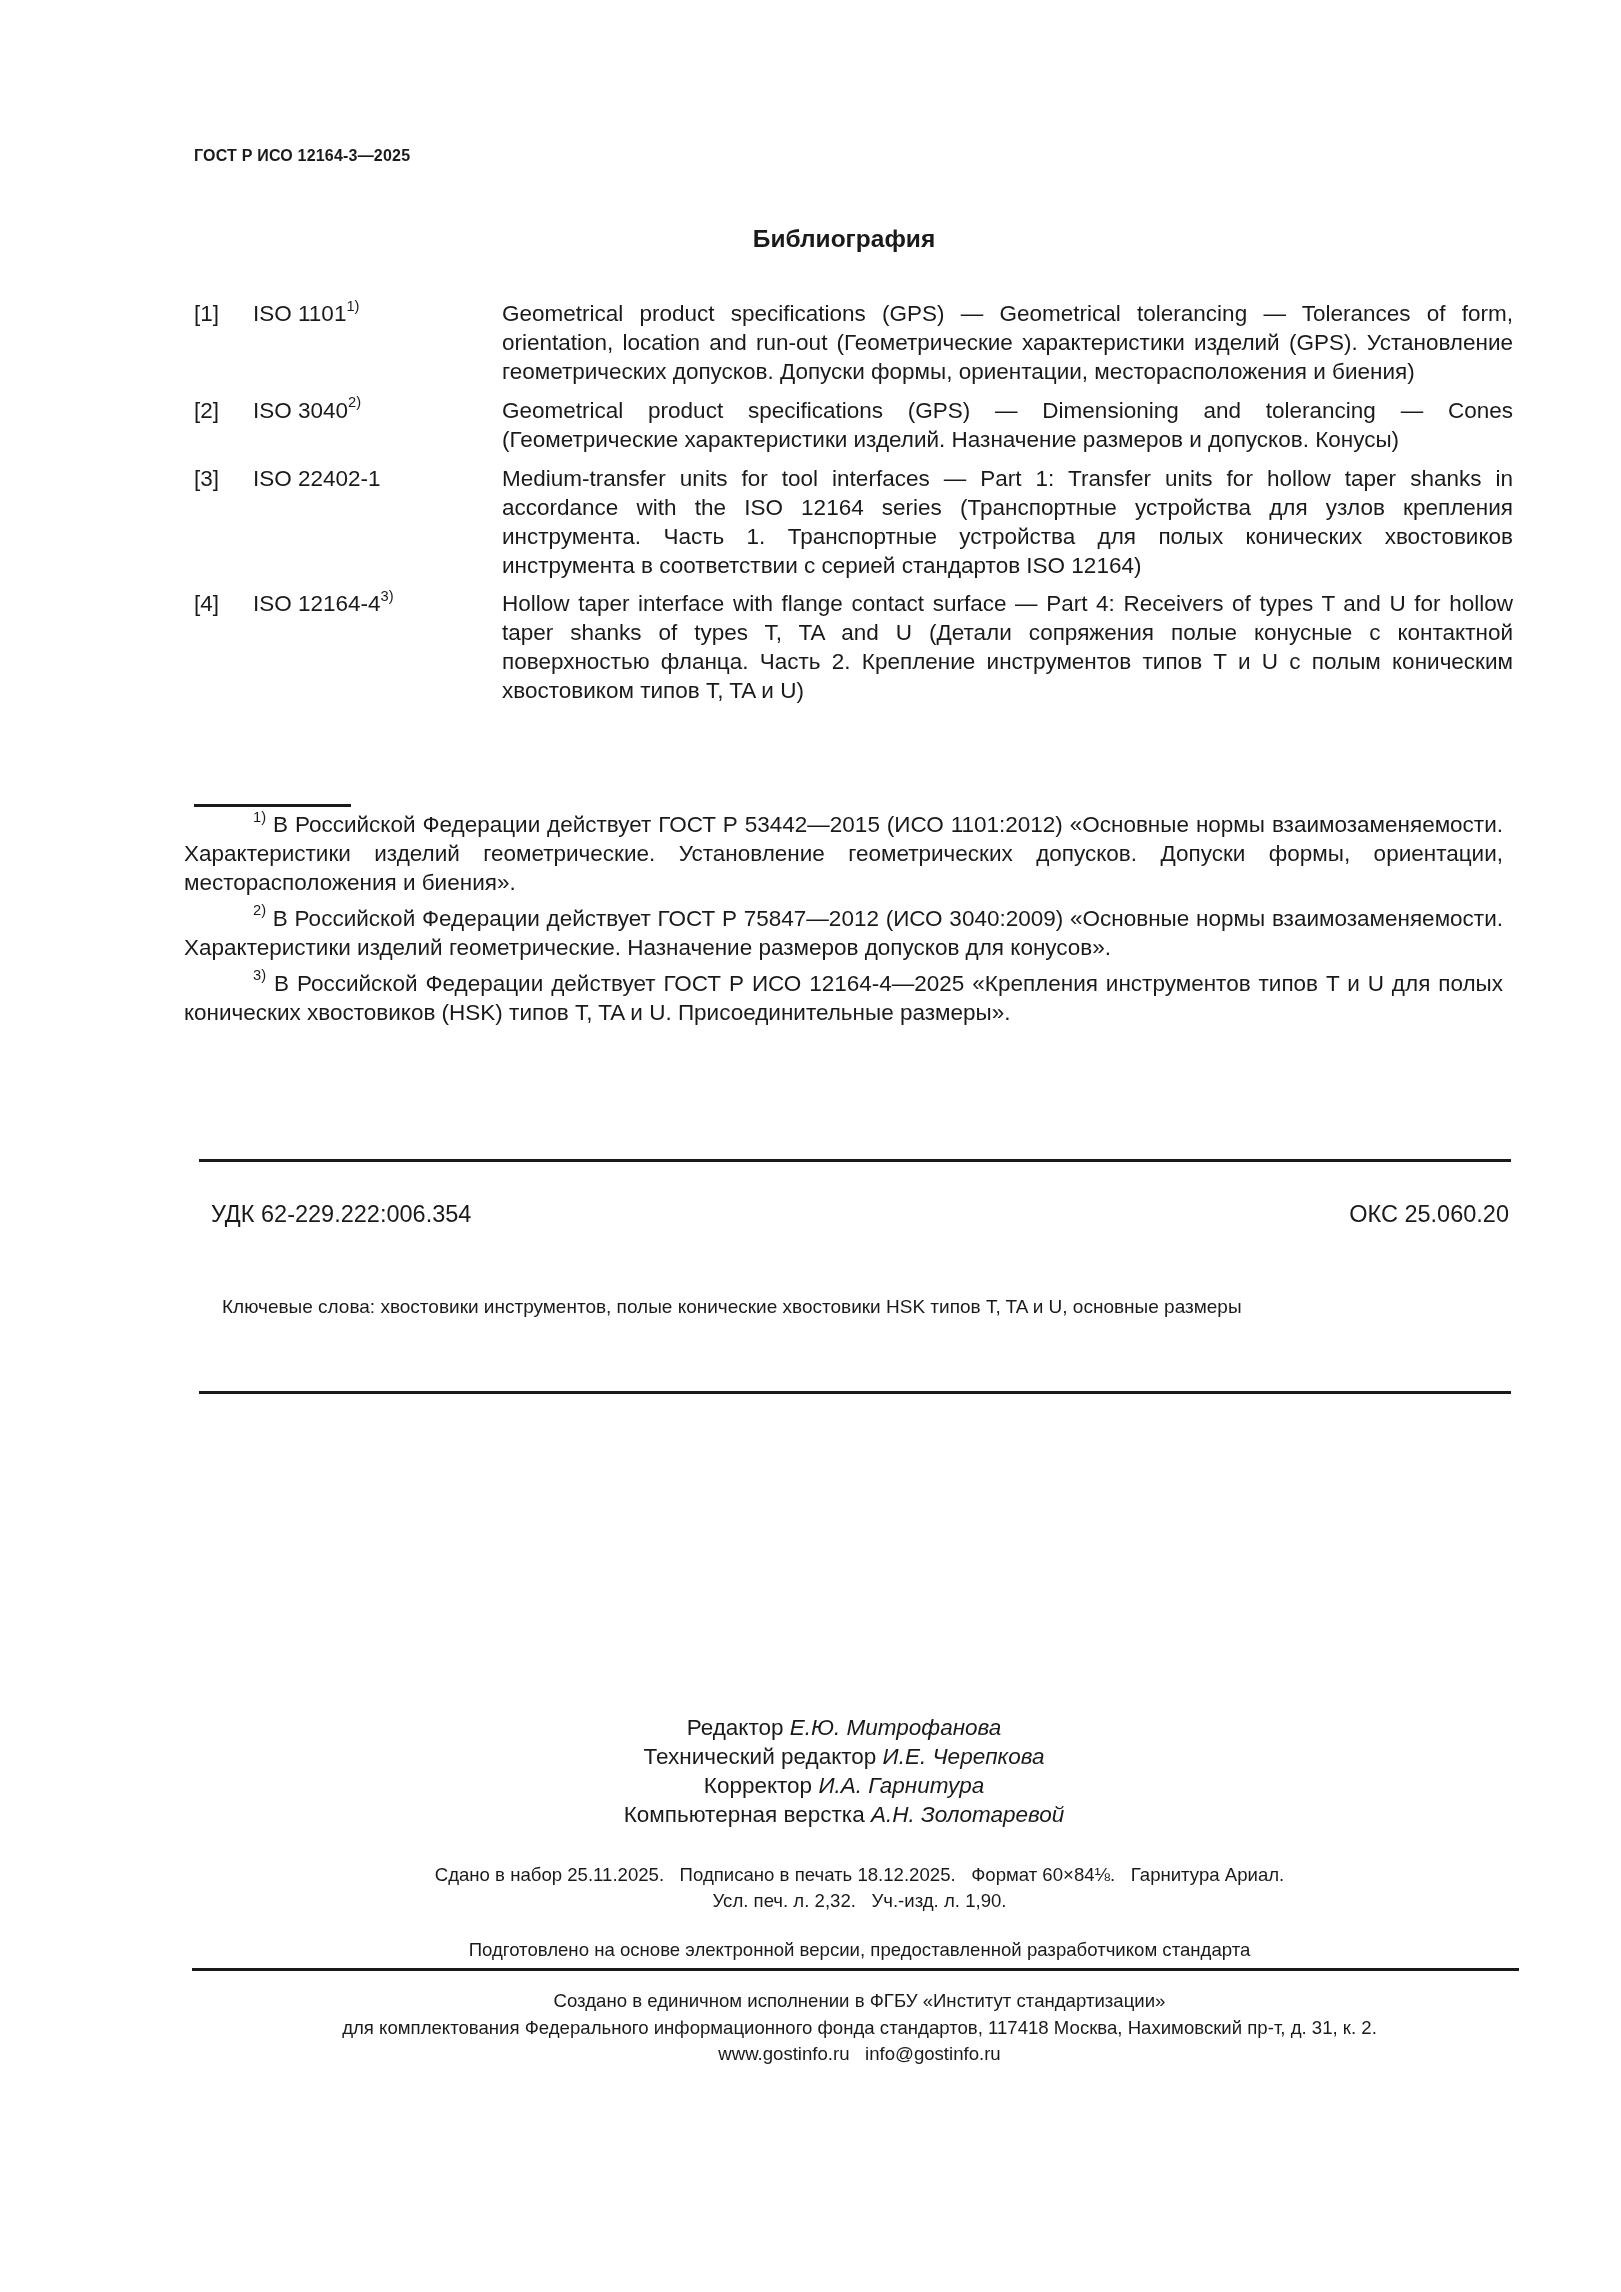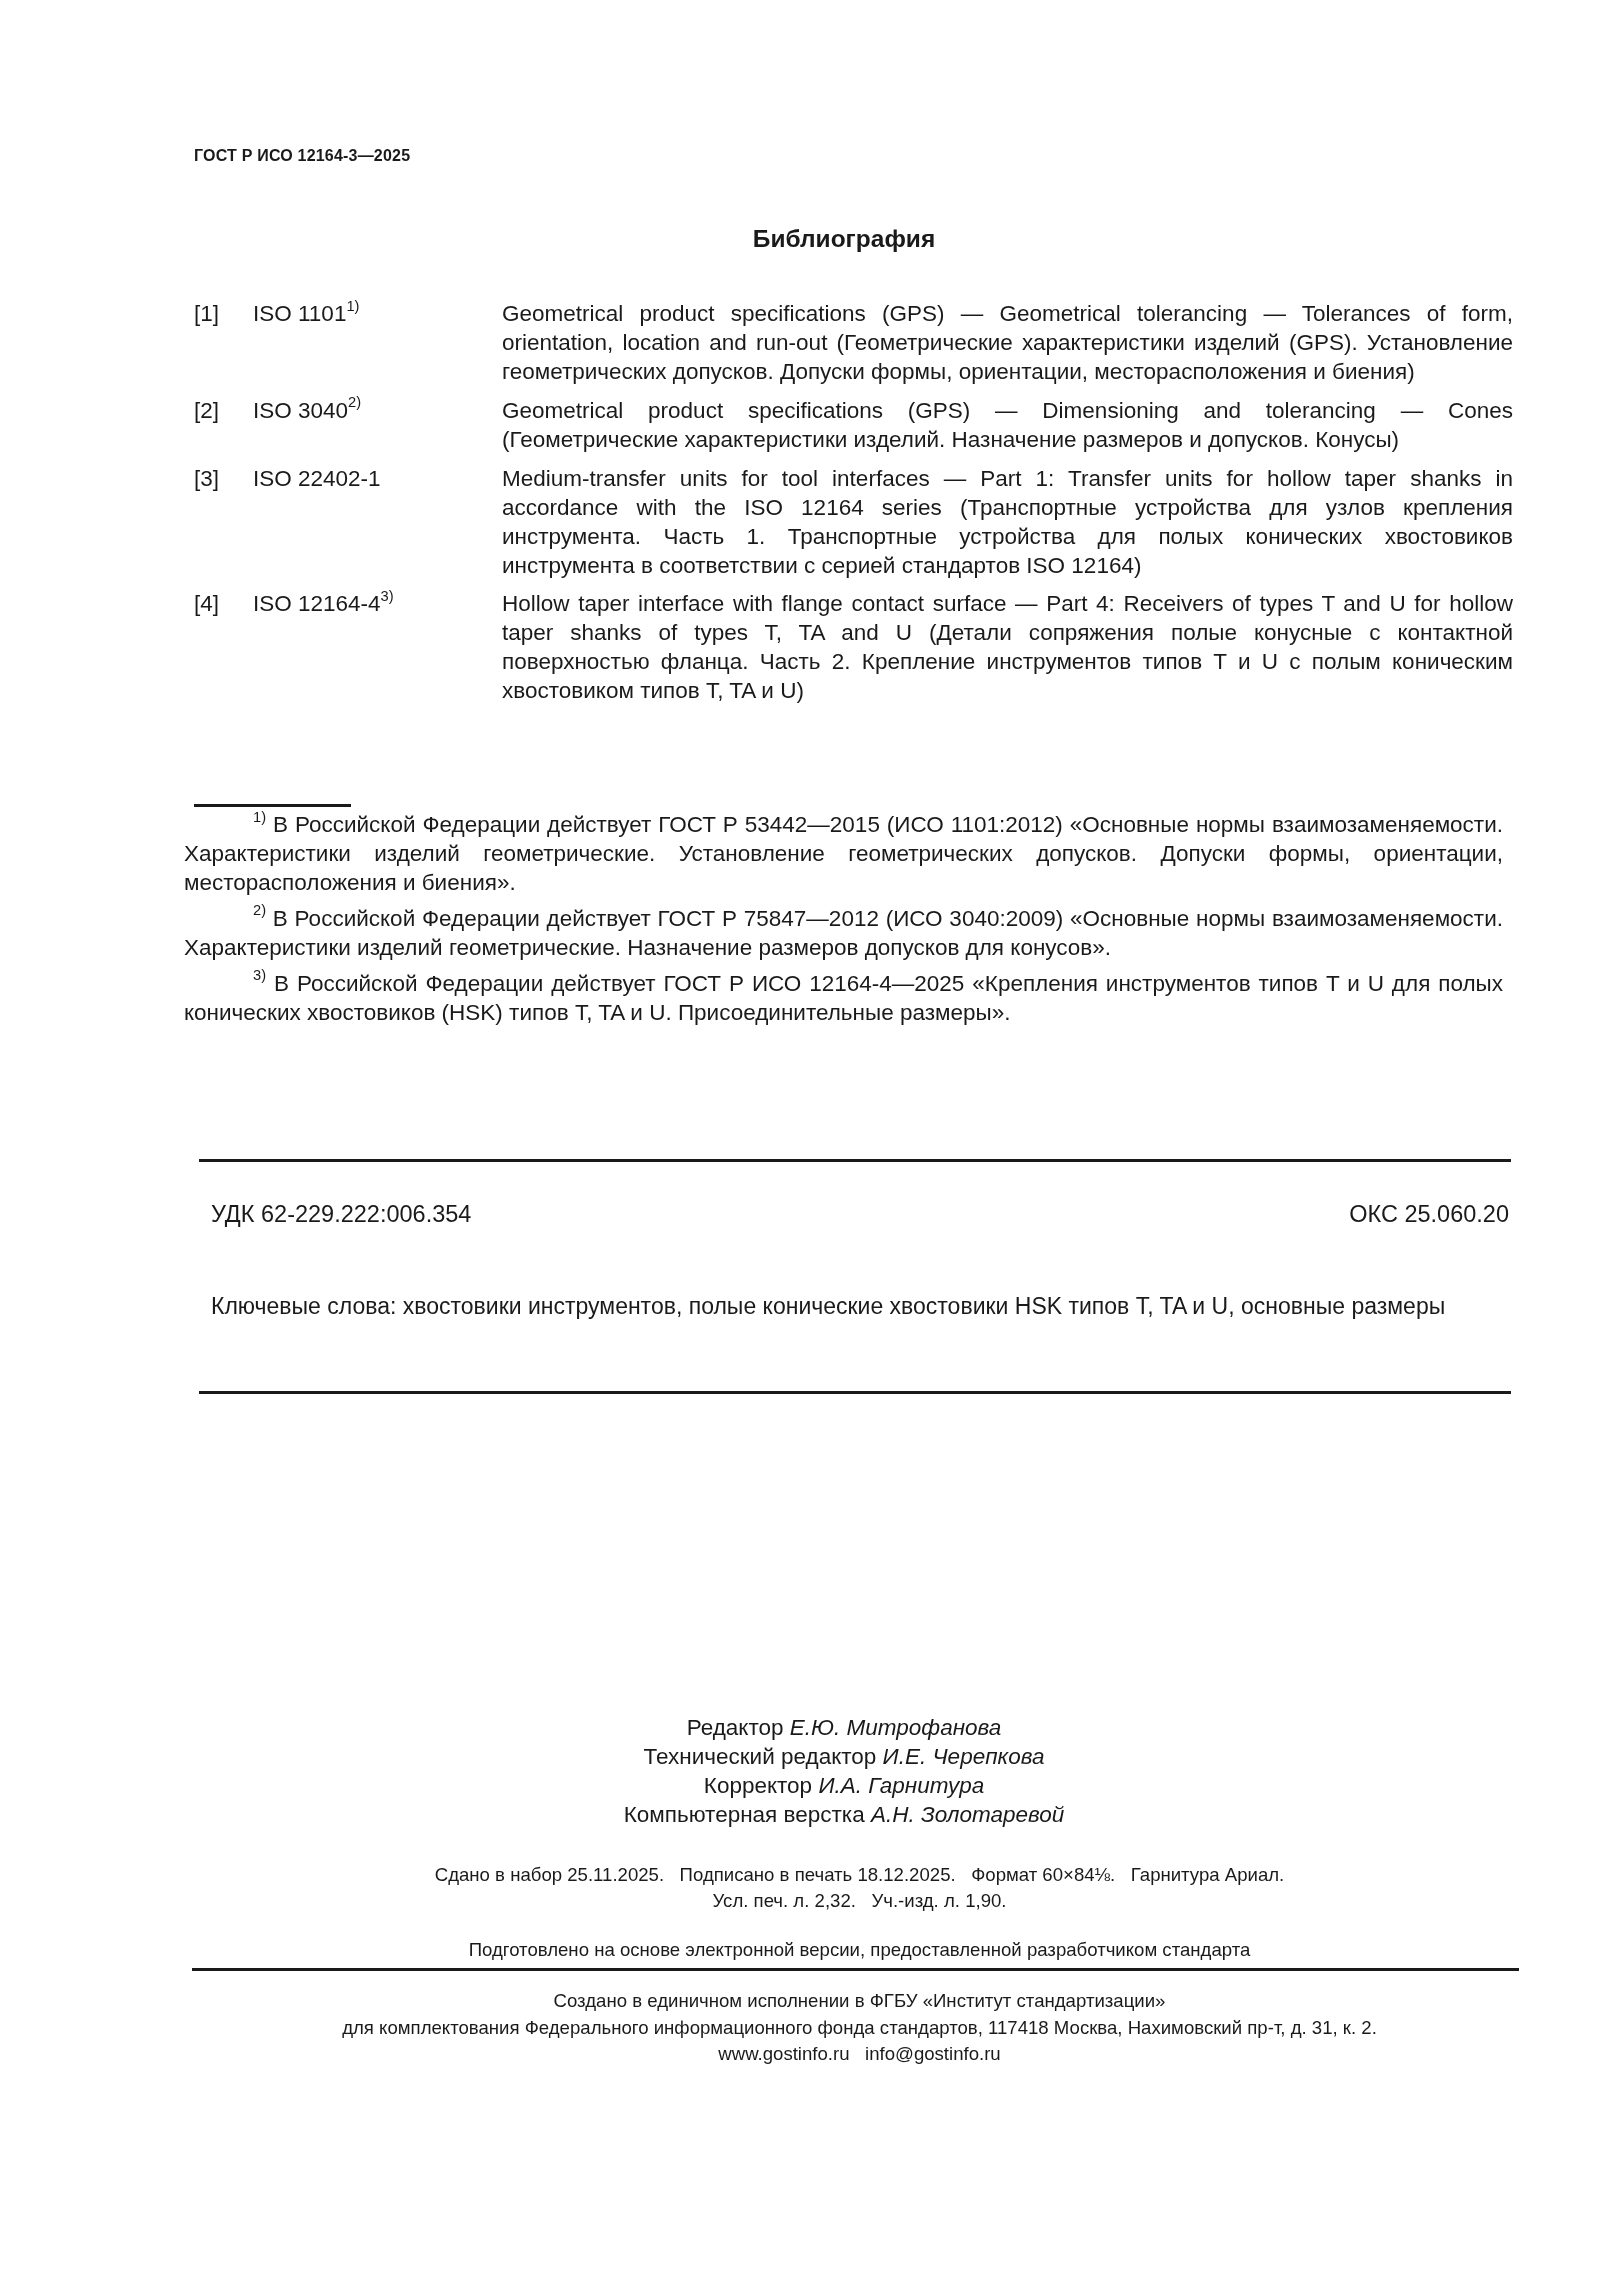--- a/index.html
+++ b/index.html
@@ -13,21 +13,21 @@
     .bib-num { width: 59px; flex: none; }
     .bib-code { width: 211px; flex: none; }
     .bib-code sup, .fn sup { font-size: 14.7px; line-height: 0; position: relative; top: -2px; }
     .bib-text { flex: 1; text-align: justify; hyphens: none; margin-left: 38px; }
     .fn-rule { left: 194px; top: 804px; width: 157px; height: 2.9px; background: #1a1a1a; }
     .footnotes { left: 184px; top: 810px; width: 1319px; }
     .fn { font-size: 22.5px; line-height: 29px; text-indent: 69px; text-align: justify; margin-bottom: 6.9px; }
     .rule { left: 199px; width: 1312px; height: 2.9px; background: #1a1a1a; }
     .udk { left: 211px; top: 1201px; font-size: 23.5px; }
     .oks { right: 112px; top: 1201px; font-size: 23.5px; text-align: center; margin-left: 22px; }
-    .keywords { left: 211px; top: 1292px; width: 1290px; font-size: 23px; line-height: 29px; text-align: justify; }
+    .keywords { left: 222px; top: 1292px; width: 1290px; font-size: 19px; line-height: 29px; text-align: justify; }
     .credits { left: 0; width: 1688px; top: 1713px; text-align: center; font-size: 22.5px; line-height: 29px; }
     .credits .name { font-style: italic; }
     .print-info { left: 0; width: 1719px; top: 1862px; text-align: center; font-size: 18.6px; line-height: 25.5px; }
     .prepared { left: 0; width: 1719px; top: 1939px; text-align: center; font-size: 18.6px; }
     .bottom-rule { left: 192px; width: 1327px; top: 1968px; height: 2.9px; background: #1a1a1a; }
     .publisher { left: 0; width: 1719px; top: 1988px; text-align: center; font-size: 18.6px; line-height: 26.5px; }
   </style>
 </head>
 <body>
 

